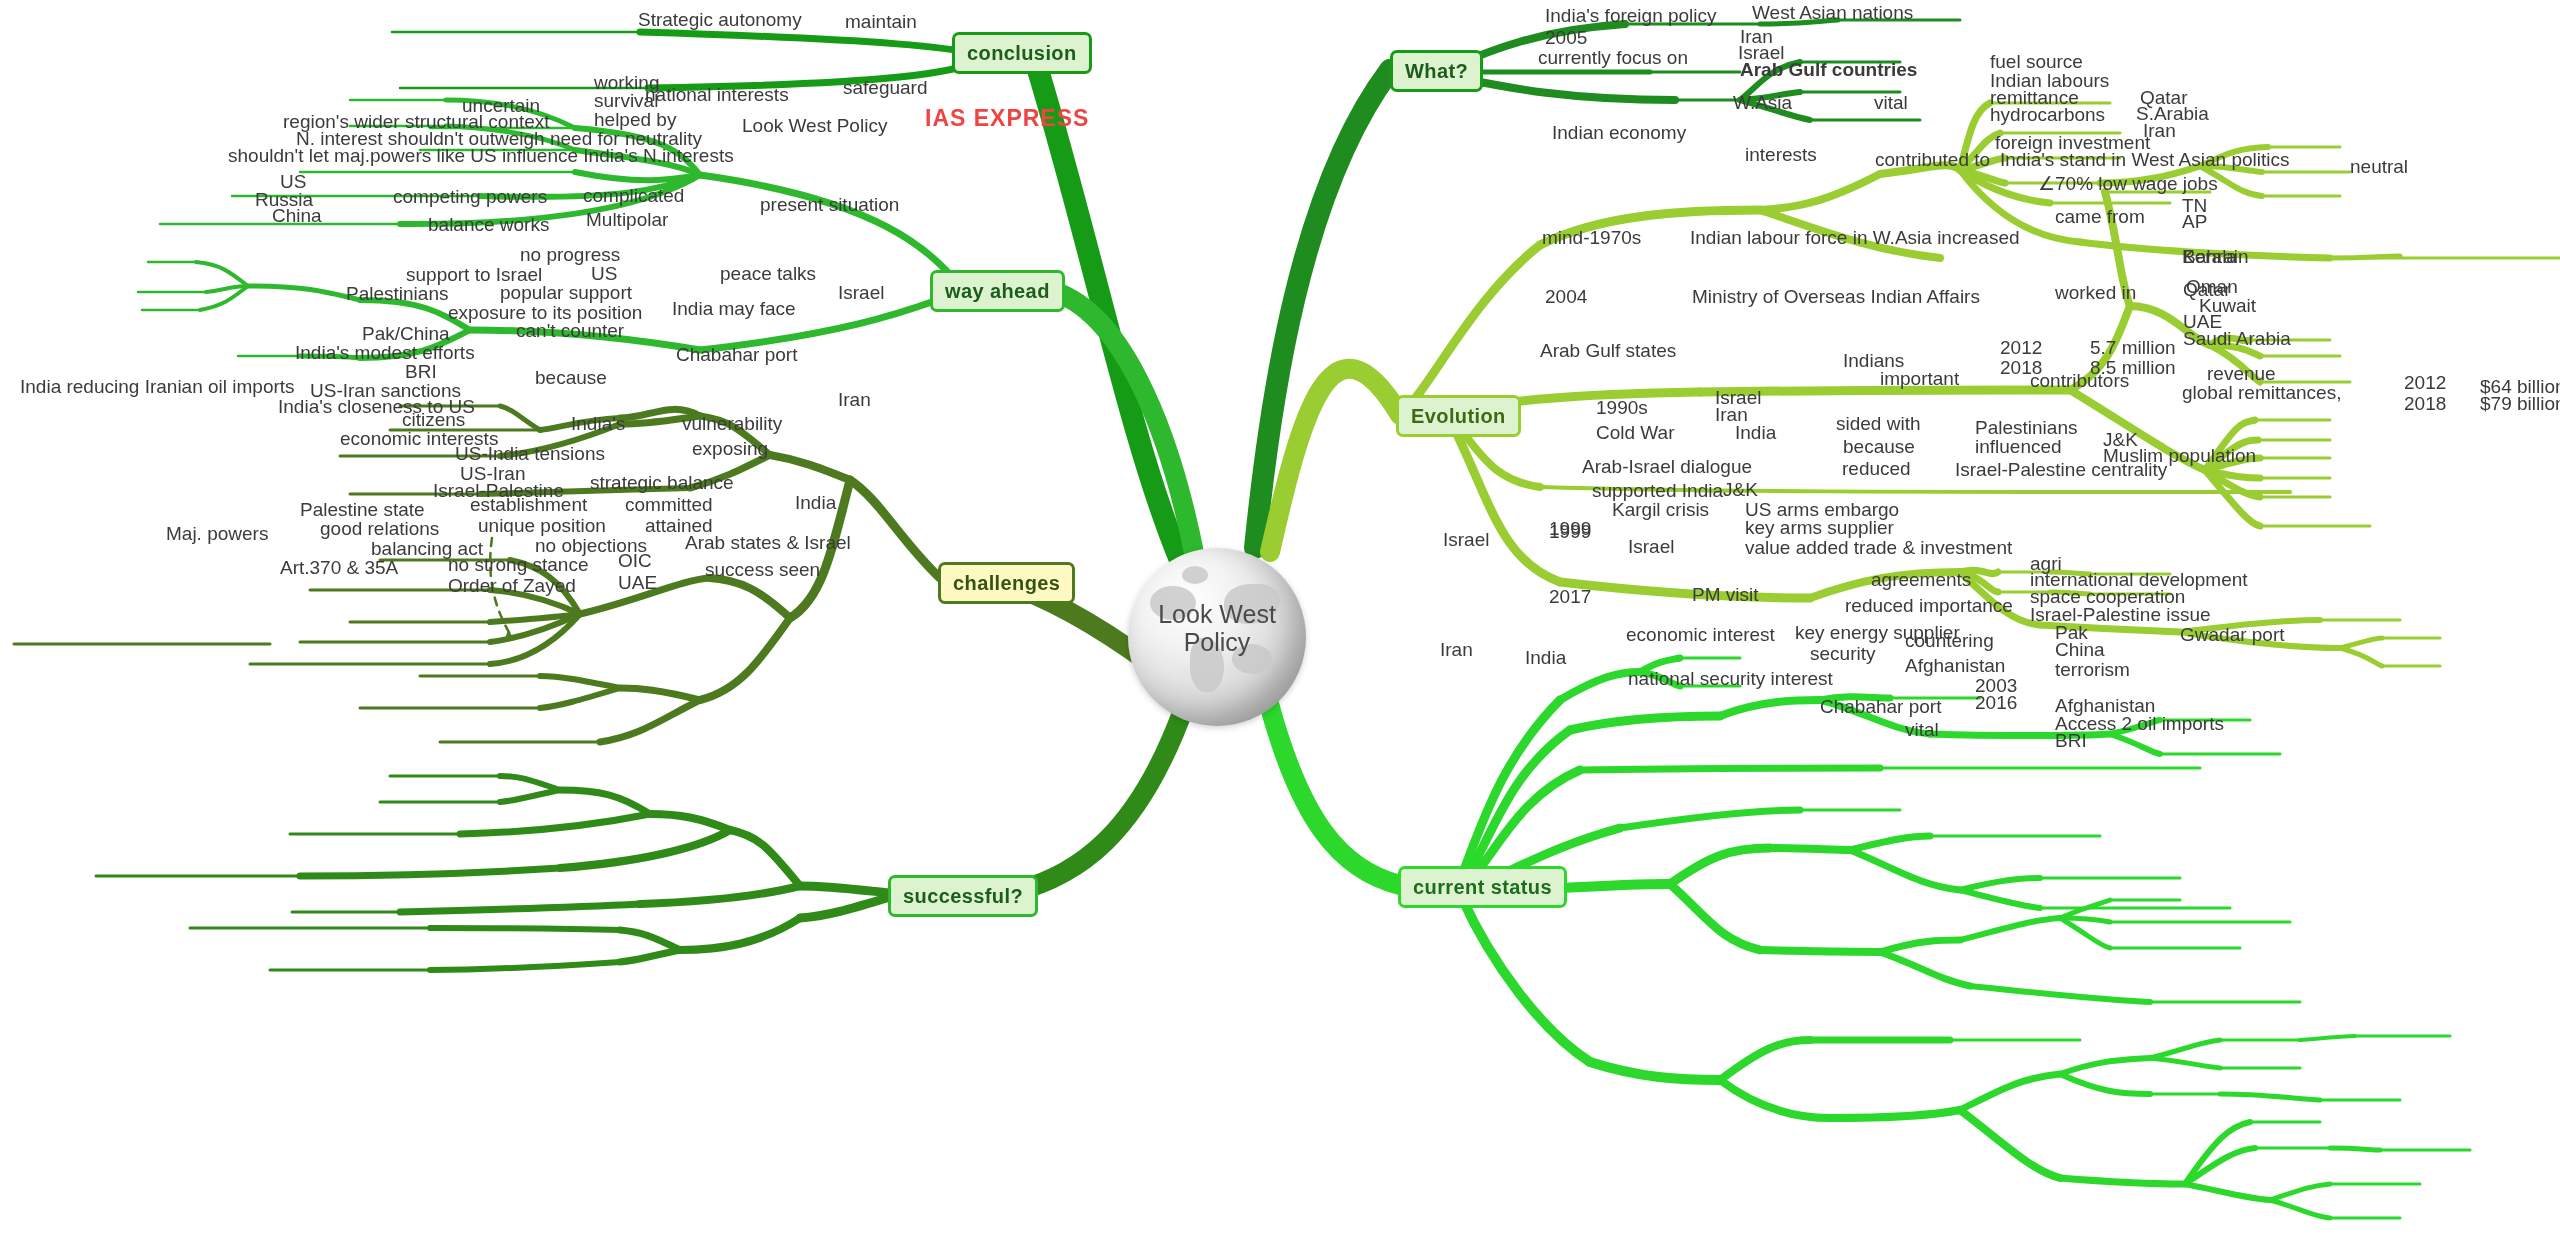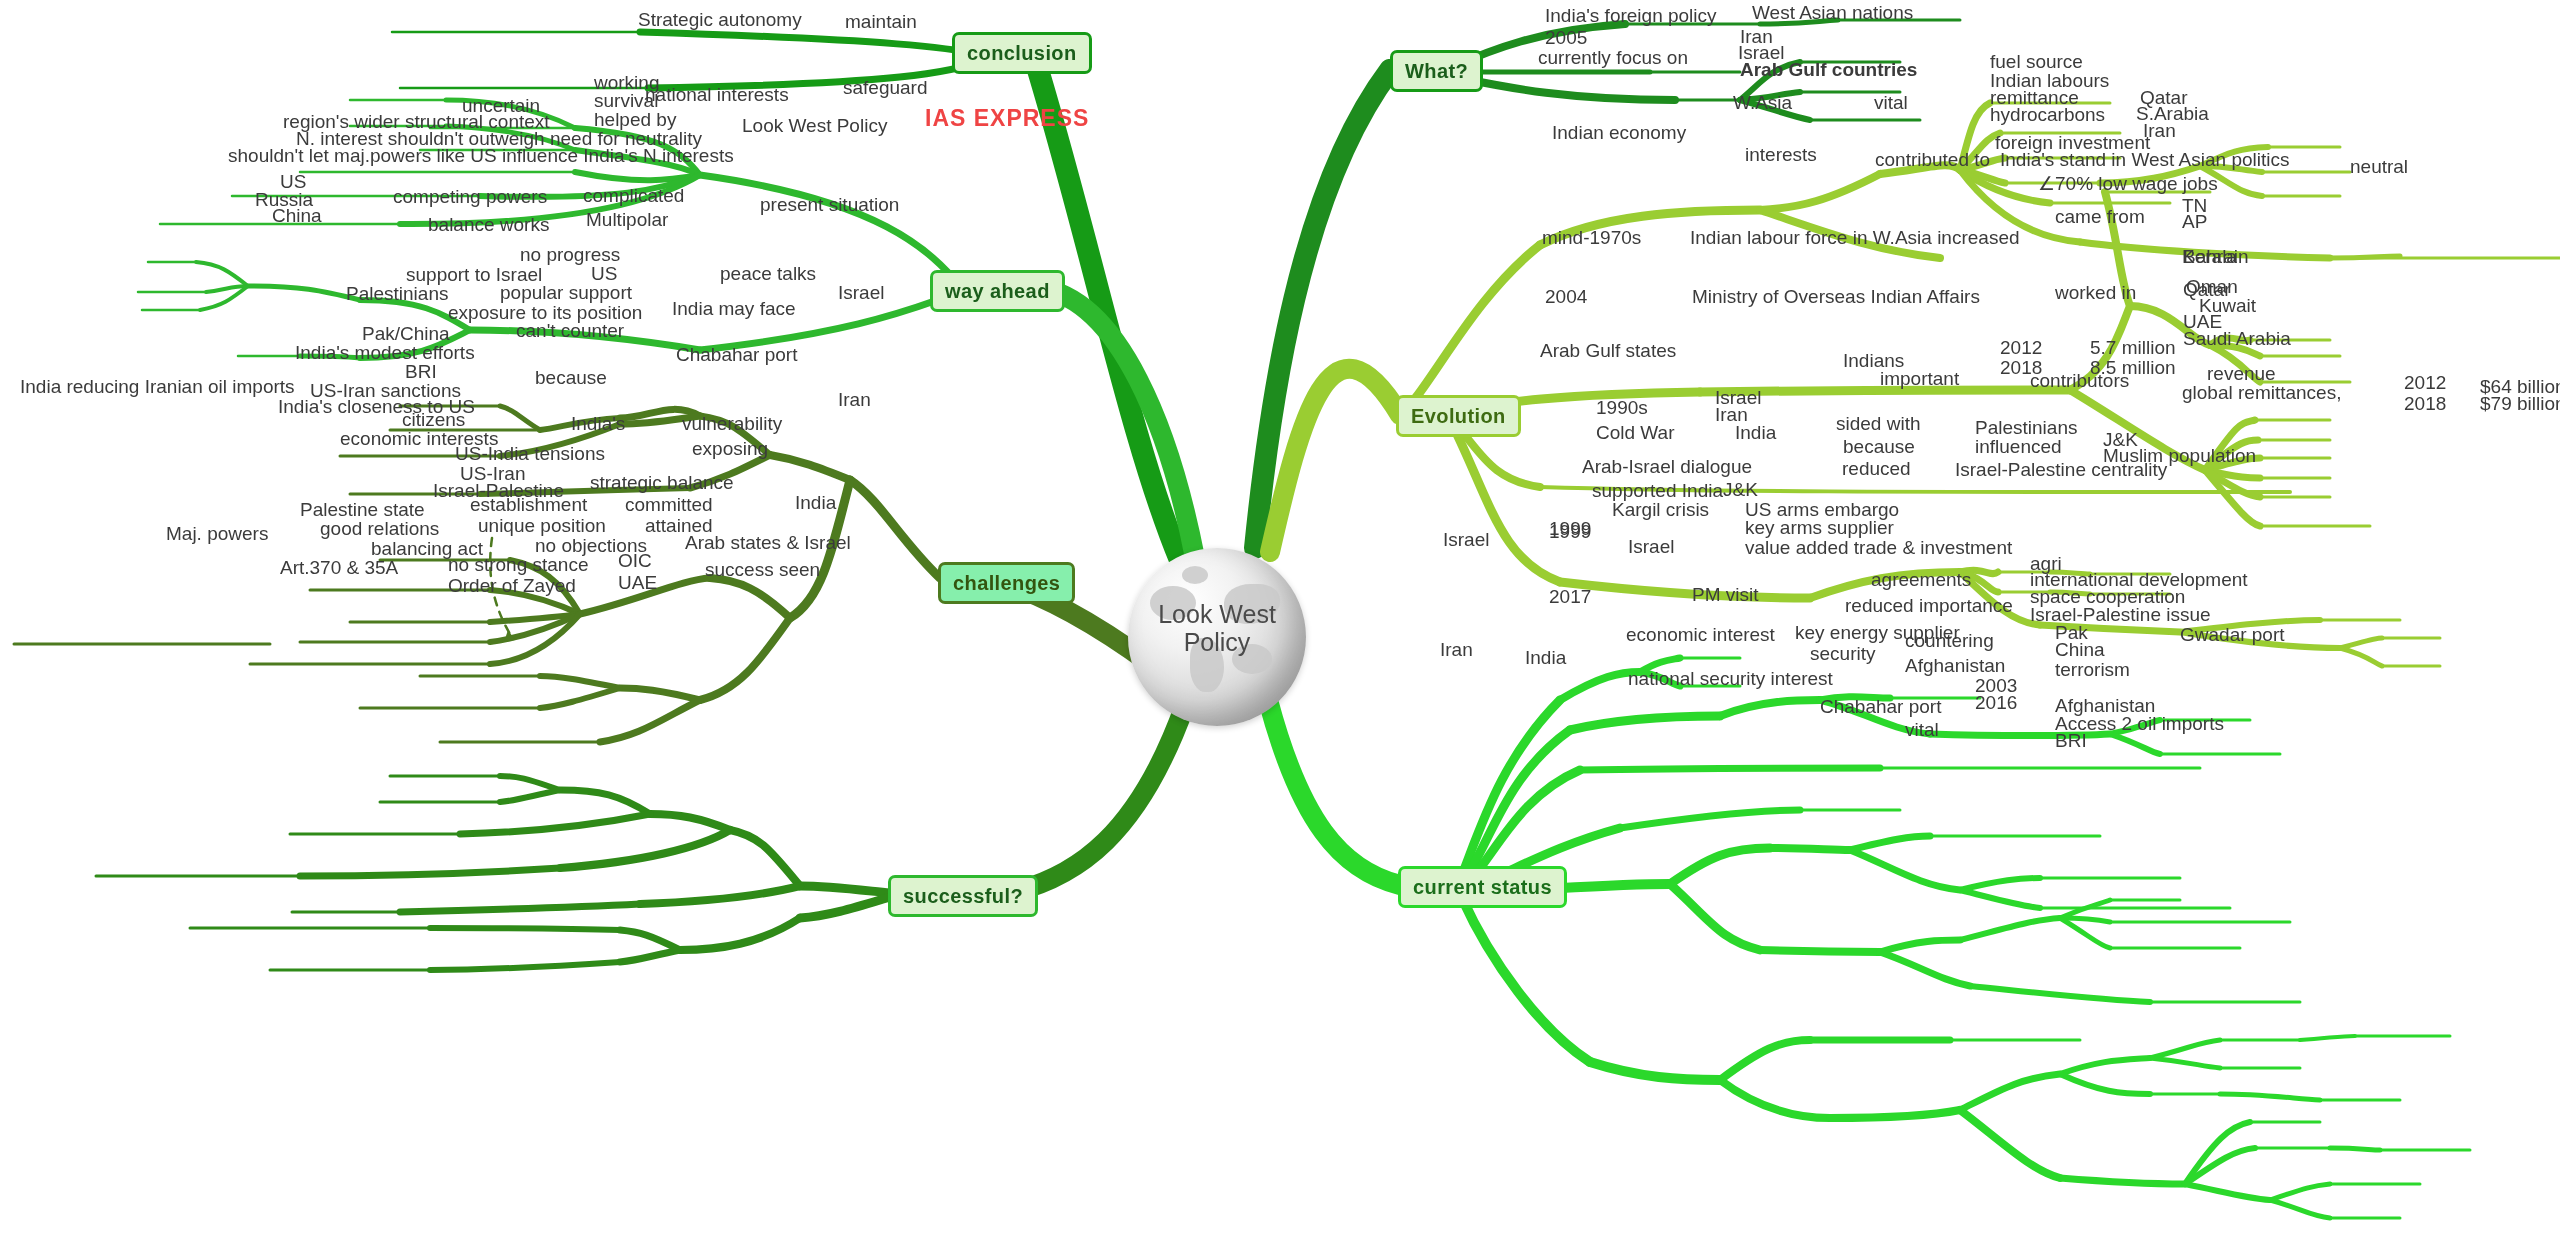--- a/index.html
+++ b/index.html
@@ -8,21 +8,21 @@
   #map{position:absolute;left:0;top:0;width:2560px;height:1244px;}
   svg.links{position:absolute;left:0;top:0;width:2560px;height:1244px;pointer-events:none;}
   .lbl{position:absolute;color:#3b3b3b;font-size:19px;line-height:20px;white-space:nowrap;
        transform-origin:left bottom;}
   .node{position:absolute;border-radius:7px;display:flex;align-items:center;justify-content:center;
         font-weight:bold;font-size:20px;letter-spacing:.4px;white-space:nowrap;padding:0 12px;}
   .node.dark{background:#ddf3cf;border:3px solid #169b16;color:#1b5e1b;}
   .node.mid{background:#ddf3cf;border:3px solid #2eb82e;color:#1b5e1b;}
   .node.lime{background:#ddf3cf;border:3px solid #9acd32;color:#3e6b12;}
   .node.brt{background:#ddf3cf;border:3px solid #2bd82b;color:#1b6e1b;}
-  .node.olive{background:#86efac;border:3px solid #4d7a1f;color:#33550f;}
+  .node.olive{background:#fef9c3;border:3px solid #4d7a1f;color:#33550f;}
   #globe{position:absolute;left:1128px;top:548px;width:178px;height:178px;border-radius:50%;
     background:radial-gradient(circle at 34% 30%, #ffffff 0%, #f2f2f2 28%, #d9d9d9 58%, #b9b9b9 82%, #9a9a9a 100%);
     box-shadow:inset -14px -12px 28px rgba(0,0,0,.18), 0 2px 6px rgba(0,0,0,.18);}
   #globe .land{position:absolute;background:#c9c9c9;border-radius:50%;opacity:.85;}
   #center-title{position:absolute;left:1128px;top:600px;width:178px;text-align:center;
     font-size:25px;color:#4a4a4a;line-height:28px;font-family:"Liberation Sans",sans-serif;}
   #watermark{position:absolute;left:925px;top:105px;font-size:23px;color:#ef4444;font-weight:bold;letter-spacing:1px;}
 </style>
 </head>
 <body>

